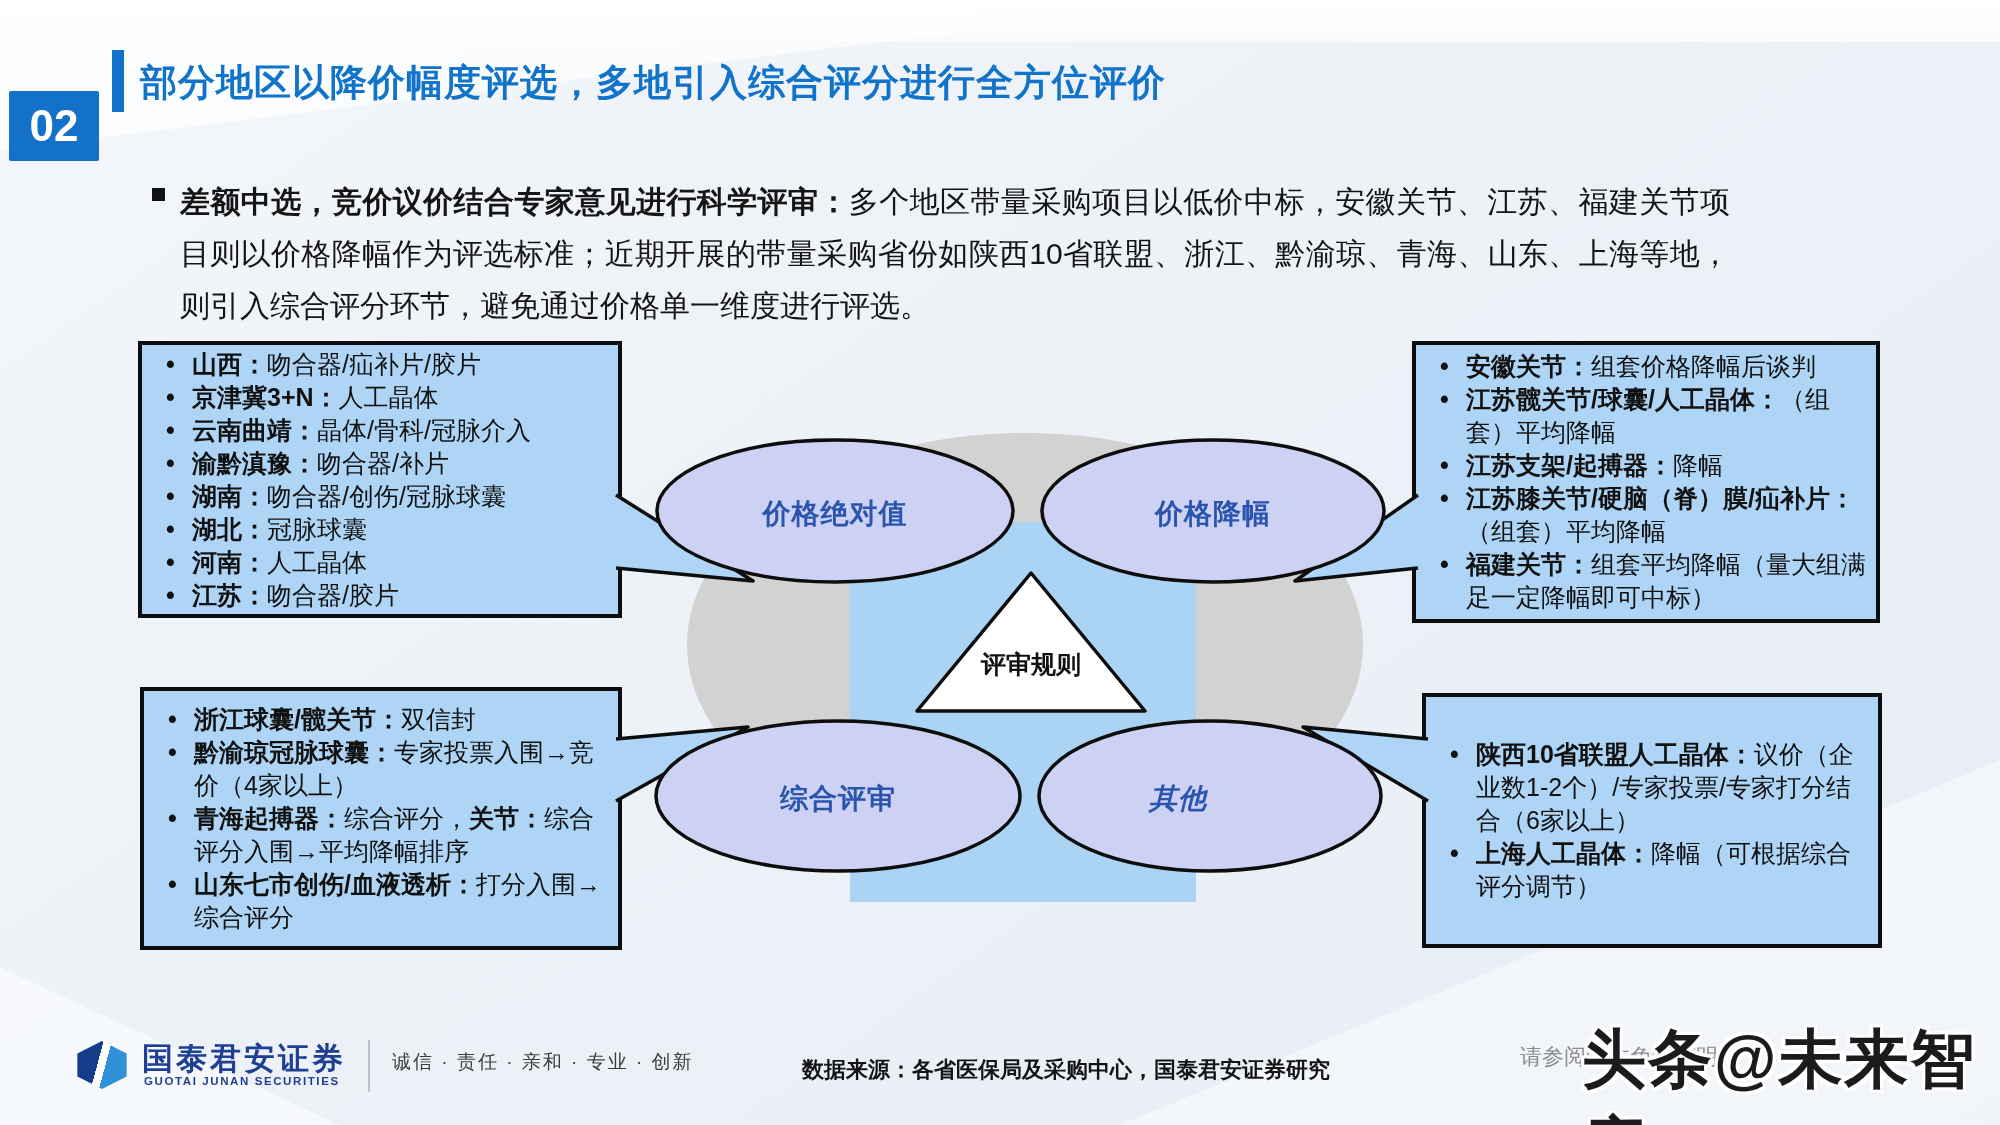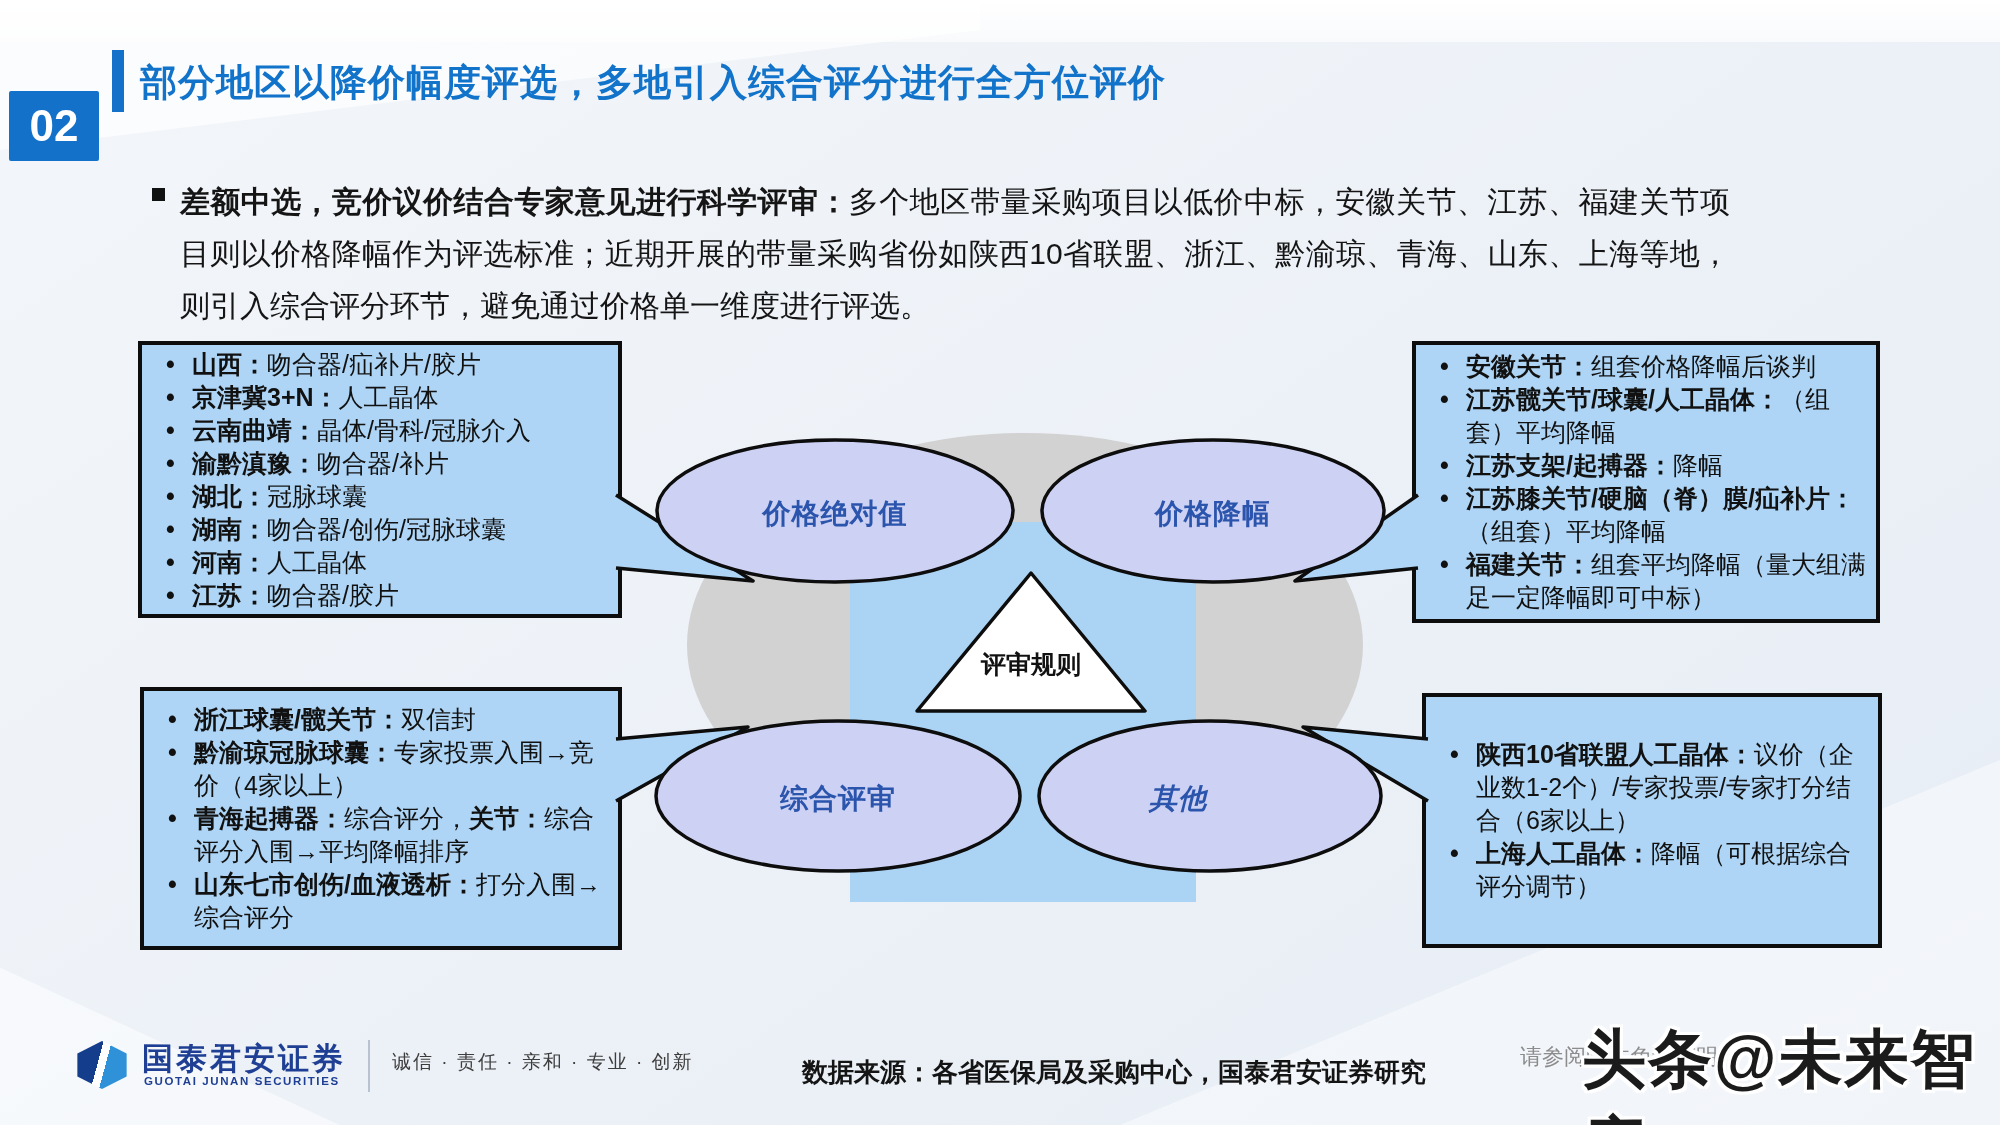--- a/index.html
+++ b/index.html
@@ -58,21 +58,21 @@
                   text-align:center; font-size:25px; font-weight:700; color:#111; }
 
   
   .footer { position:absolute; left:0; top:1030px; width:2000px; height:95px; z-index:3; }
   .logo-mark { position:absolute; left:74px; top:11px; width:56px; height:48px;
                clip-path:polygon(50% 0,94% 26%,94% 74%,50% 100%,6% 74%,6% 26%); }
   .logo-cn { position:absolute; left:142px; top:8px; font-size:31px; font-weight:700; letter-spacing:3px; }
   .logo-en { position:absolute; left:144px; top:45px; font-size:11.5px; font-weight:700; letter-spacing:1.6px; }
   .footer-divider { position:absolute; left:368px; top:10px; width:2px; height:52px; background:#b9c3cf; }
   .slogan { position:absolute; left:392px; top:19px; font-size:19px; color:#3d3d3d; letter-spacing:2px; }
-  .source { position:absolute; left:802px; top:25px; font-size:26px; font-weight:600; color:#141414; }
+  .source { position:absolute; left:802px; top:25px; font-size:22px; font-weight:600; color:#141414; }
   .disclaimer { position:absolute; left:1520px; top:12px; font-size:22px; color:#8c8c8c; }
   .watermark { position:absolute; left:1582px; top:-14px; z-index:6; font-size:64px; font-weight:900;
                color:#1b1b1b; letter-spacing:2px;
                text-shadow:-3px -3px 0 #fff,3px -3px 0 #fff,-3px 3px 0 #fff,3px 3px 0 #fff,
                            -3px 0 0 #fff,3px 0 0 #fff,0 -3px 0 #fff,0 3px 0 #fff; }
 </style>
 </head>
 <body>
 
 <div class="slide">
@@ -95,22 +95,22 @@
     <ellipse cx="1025" cy="645" rx="338" ry="212" fill="#d3d2d2"></ellipse>
     <rect x="850" y="522" width="346" height="380" fill="#abd3f4"></rect>
   </svg>
 
   <div class="callout box-tl" style="background:#aed5f5;">
     <ul>
       <li><b>山西：</b><span>吻合器/疝补片/胶片</span></li>
       <li><b>京津冀3+N：</b><span>人工晶体</span></li>
       <li><b>云南曲靖：</b><span>晶体/骨科/冠脉介入</span></li>
       <li><b>渝黔滇豫：</b><span>吻合器/补片</span></li>
+      <li><b>湖南：</b><span>吻合器/创伤/冠脉球囊</span></li>
       <li><b>湖北：</b><span>冠脉球囊</span></li>
-      <li><b>湖南：</b><span>吻合器/创伤/冠脉球囊</span></li>
       <li><b>河南：</b><span>人工晶体</span></li>
       <li><b>江苏：</b><span>吻合器/胶片</span></li>
     </ul>
   </div>
 
   <div class="callout box-tr" style="background:#aed5f5;">
     <ul>
       <li><b>安徽关节：</b><span>组套价格降幅后谈判</span></li>
       <li><b>江苏髋关节/球囊/人工晶体：</b><span>（组套）平均降幅</span></li>
       <li><b>江苏支架/起搏器：</b><span>降幅</span></li>

